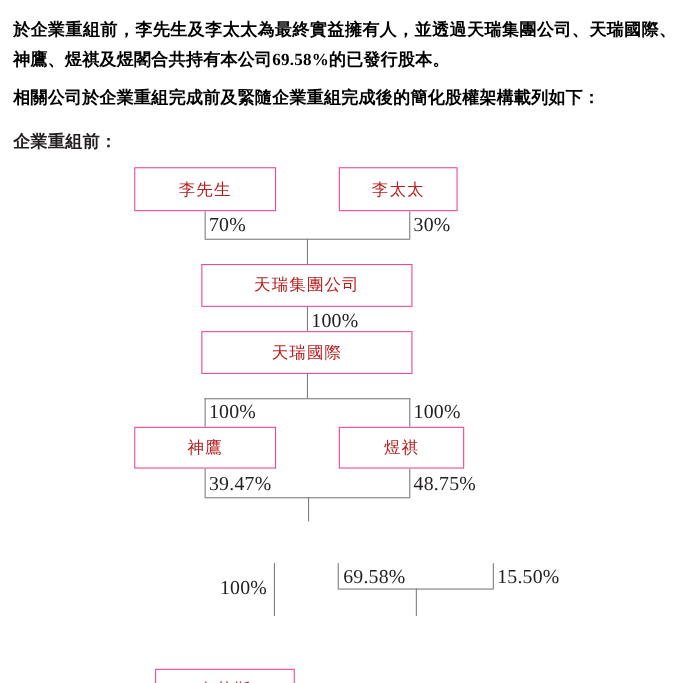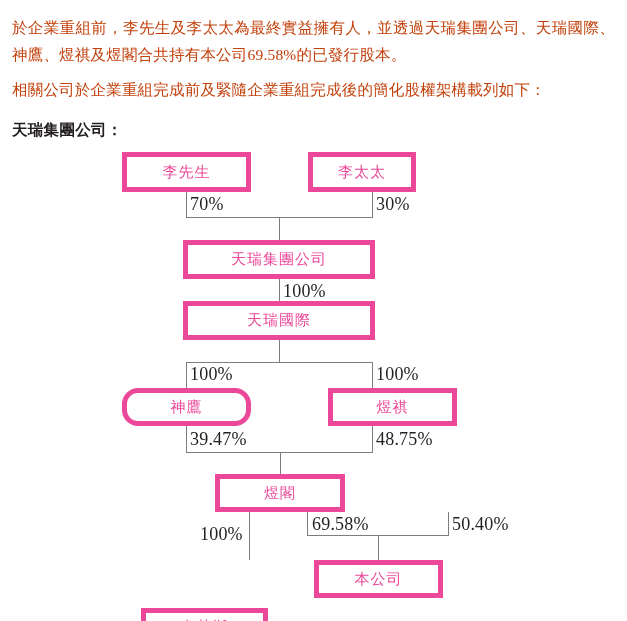--- a/index.html
+++ b/index.html
@@ -11,39 +11,40 @@
     position:relative;
     overflow:hidden;
   }
   .prose{position:absolute;left:12px;right:12px;}
   .para{
     font-size:15.5px;
     line-height:27px;
     text-align:justify;
     text-justify:inter-character;
     letter-spacing:0.2px;
-    color:#c2410c;
+    color:#000000;
+    font-weight:bold;
   }
   #para-1{top:14px;}
   #para-2{top:76px;}
   #heading{top:118px;font-size:15.5px;line-height:24px;font-weight:bold;letter-spacing:0.3px;}
 
   
   #chart{position:absolute;left:0;top:0;width:627px;height:621px;}
   .node{
     position:absolute;
-    border:5px solid #ec4899;
+    border:1px solid #ec4899;
     background:#ffffff;
     box-sizing:border-box;
     display:flex;
     align-items:center;
     justify-content:center;
     font-size:15px;
     letter-spacing:1px;
-    color:#ec4899;
+    color:#b91c1c;
     white-space:nowrap;
   }
   .edge{position:absolute;background:#7d7d7d;}
   .edge.v{width:1px;}
   .edge.h{height:1px;}
   .lbl{
     position:absolute;
     font-size:18px;
     color:#231f20;
     white-space:nowrap;
@@ -53,21 +54,21 @@
 </head>
 <body>
 
 <div class="prose" id="para-1">
   <div class="para">於企業重組前，李先生及李太太為最終實益擁有人，並透過天瑞集團公司、天瑞國際、神鷹、煜祺及煜閣合共持有本公司69.58%的已發行股本。</div>
 </div>
 <div class="prose" id="para-2">
   <div class="para">相關公司於企業重組完成前及緊隨企業重組完成後的簡化股權架構載列如下：</div>
 </div>
 <div class="prose" id="heading">
-  <div>天瑞集團公司：</div>
+  <div>企業重組前：</div>
 </div>
 
 <div id="chart">
 
   <div class="edge v" style="left:186px; top:192px;  height:25px;"></div>
   <div class="edge v" style="left:372px; top:192px;  height:25px;"></div>
   <div class="edge h" style="left:186px; top:217px;  width:187px;"></div>
   <div class="edge v" style="left:279px; top:217px; height:23px;"></div>
 
   <div class="edge v" style="left:279px; top:279px; height:22px;"></div>
@@ -91,25 +92,23 @@
 
   <div class="lbl" style="left:190px; top:194px;">70%</div>
   <div class="lbl" style="left:376px; top:194px;">30%</div>
   <div class="lbl" style="left:283px; top:281px;">100%</div>
   <div class="lbl" style="left:190px; top:364px;">100%</div>
   <div class="lbl" style="left:376px; top:364px;">100%</div>
   <div class="lbl" style="left:190px; top:429px;">39.47%</div>
   <div class="lbl" style="left:376px; top:429px;">48.75%</div>
   <div class="lbl" style="left:200px; top:524px;">100%</div>
   <div class="lbl" style="left:312px; top:514px;">69.58%</div>
-  <div class="lbl" style="left:452px; top:514px;">50.40%</div>
+  <div class="lbl" style="left:452px; top:514px;">15.50%</div>
 
   <div class="node" style="left:122px; top:152px; width:129px; height:40px;">李先生</div>
   <div class="node" style="left:308px; top:152px; width:108px; height:40px;">李太太</div>
   <div class="node" style="left:183px; top:301px; width:192px; height:39px;">天瑞國際</div>
   <div class="node" style="left:183px; top:240px; width:192px; height:39px;">天瑞集團公司</div>
-  <div class="node" style="left:122px; top:388px; width:129px; height:38px;border-radius:16px;">神鷹</div>
-  <div class="node" style="left:308px; top:388px; width:129px; height:38px;margin-left:20px;">煜祺</div>
-  <div class="node" style="left:215px; top:474px; width:130px; height:38px;">煜閣</div>
+  <div class="node" style="left:122px; top:388px; width:129px; height:38px;">神鷹</div>
+  <div class="node" style="left:308px; top:388px; width:114px; height:38px;">煜祺</div>
   <div class="node" style="left:141px; top:560px; width:127px; height:38px;margin-top:48px;">卡萊斯</div>
-  <div class="node" style="left:314px; top:560px; width:129px; height:38px;">本公司</div>
 
 </div>
 
 </body></html>

